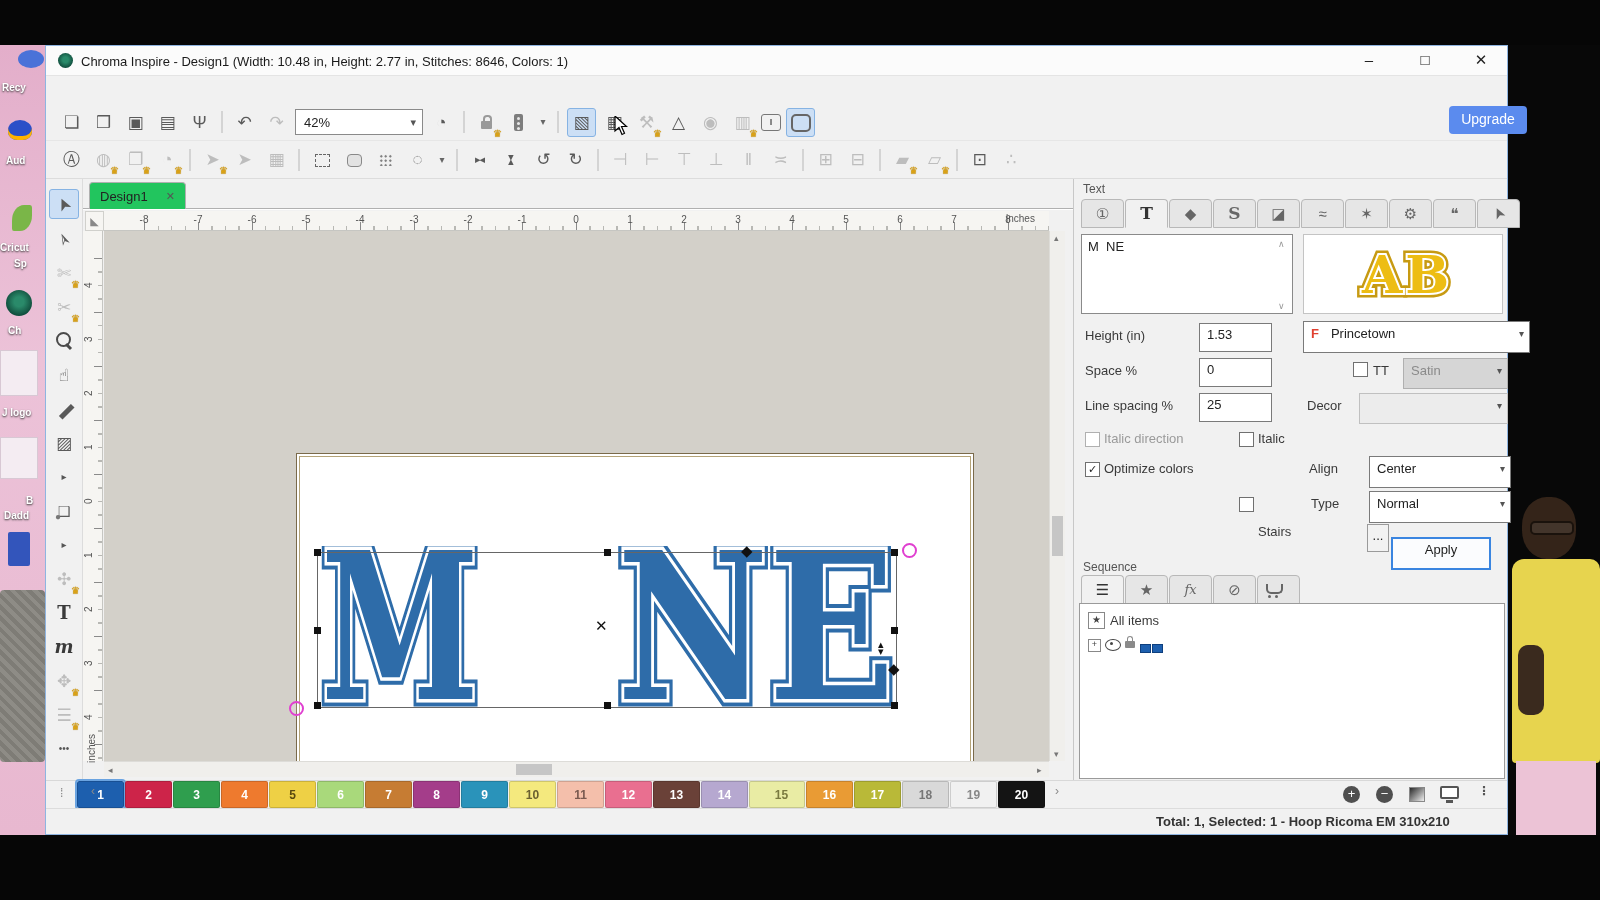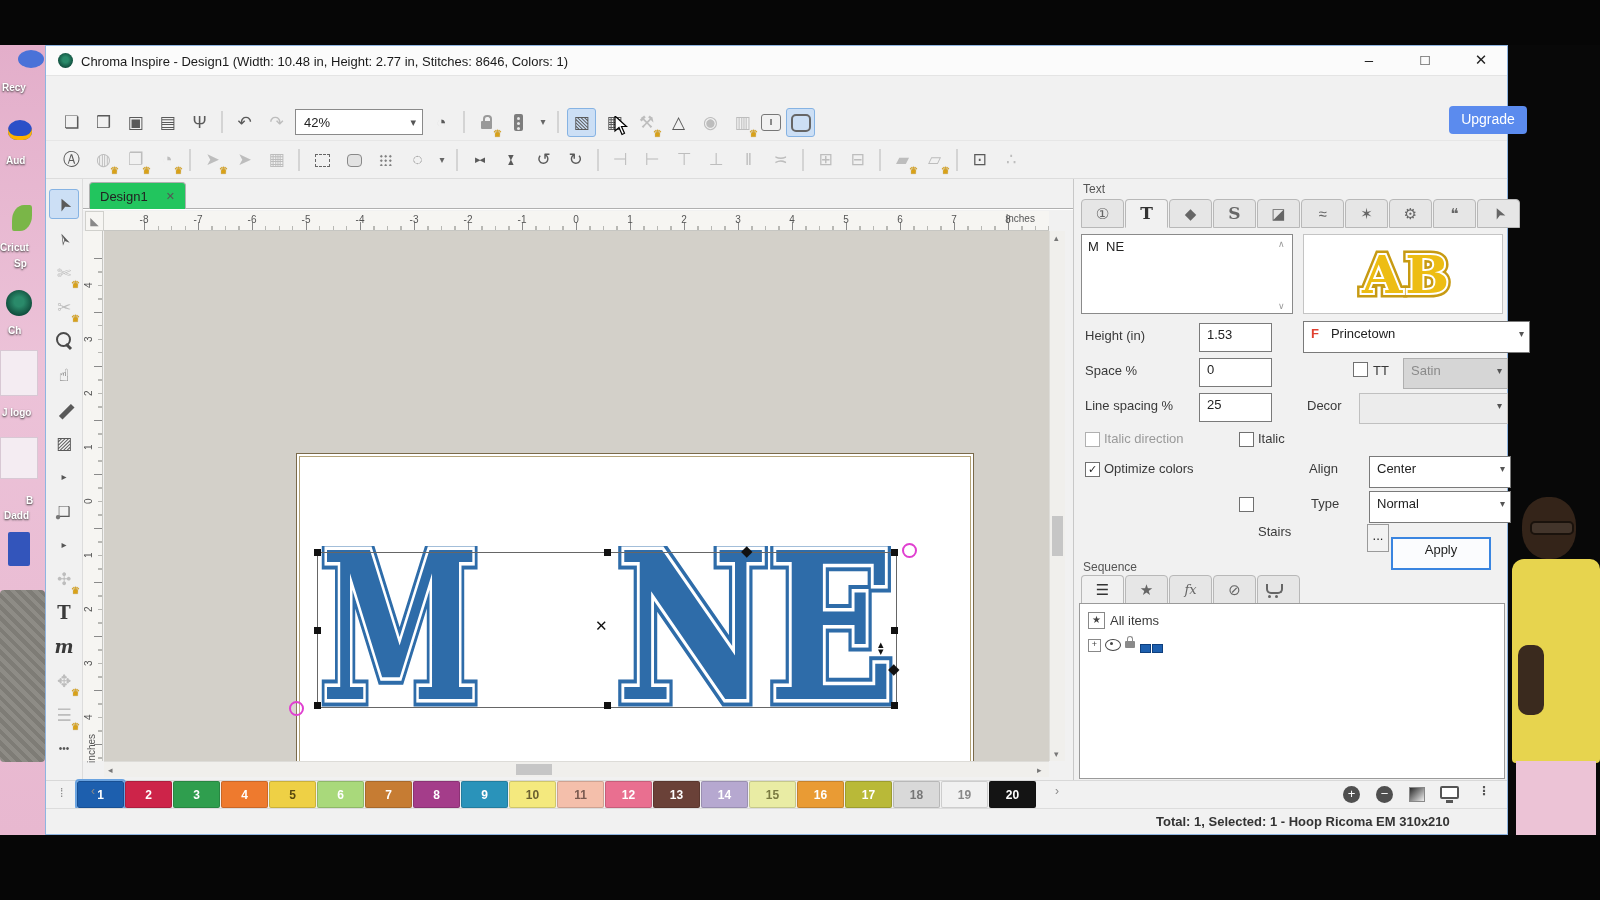--- a/index.html
+++ b/index.html
@@ -822,21 +822,21 @@
       <span class="swatch" style="background: rgb(244, 233, 126); color: rgb(106, 96, 48);">10</span>
 
       <span class="swatch" style="background: rgb(244, 191, 171); color: rgb(122, 90, 80);">11</span>
 
       <span class="swatch" style="background: rgb(233, 111, 144); color: rgb(255, 255, 255);">12</span>
 
       <span class="swatch" style="background: rgb(106, 65, 56); color: rgb(255, 255, 255);">13</span>
 
       <span class="swatch" style="background: rgb(182, 168, 208); color: rgb(255, 255, 255);">14</span>
 
-      <span class="swatch" style="background: rgb(233, 236, 164); color: rgb(122, 122, 64);">15</span>
+      <span class="swatch" style="background: rgb(233, 236, 164); color: rgb(122, 122, 64); padding-left: 9px;">15</span>
 
       <span class="swatch" style="background: rgb(233, 155, 52); color: rgb(255, 255, 255);">16</span>
 
       <span class="swatch" style="background: rgb(185, 185, 56); color: rgb(255, 255, 255);">17</span>
 
       <span class="swatch" style="background: rgb(217, 217, 217); color: rgb(119, 119, 119);">18</span>
 
       <span class="swatch" style="background: rgb(241, 241, 241); color: rgb(136, 136, 136);">19</span>
 
       <span class="swatch" style="background: rgb(20, 20, 20); color: rgb(255, 255, 255);">20</span>

